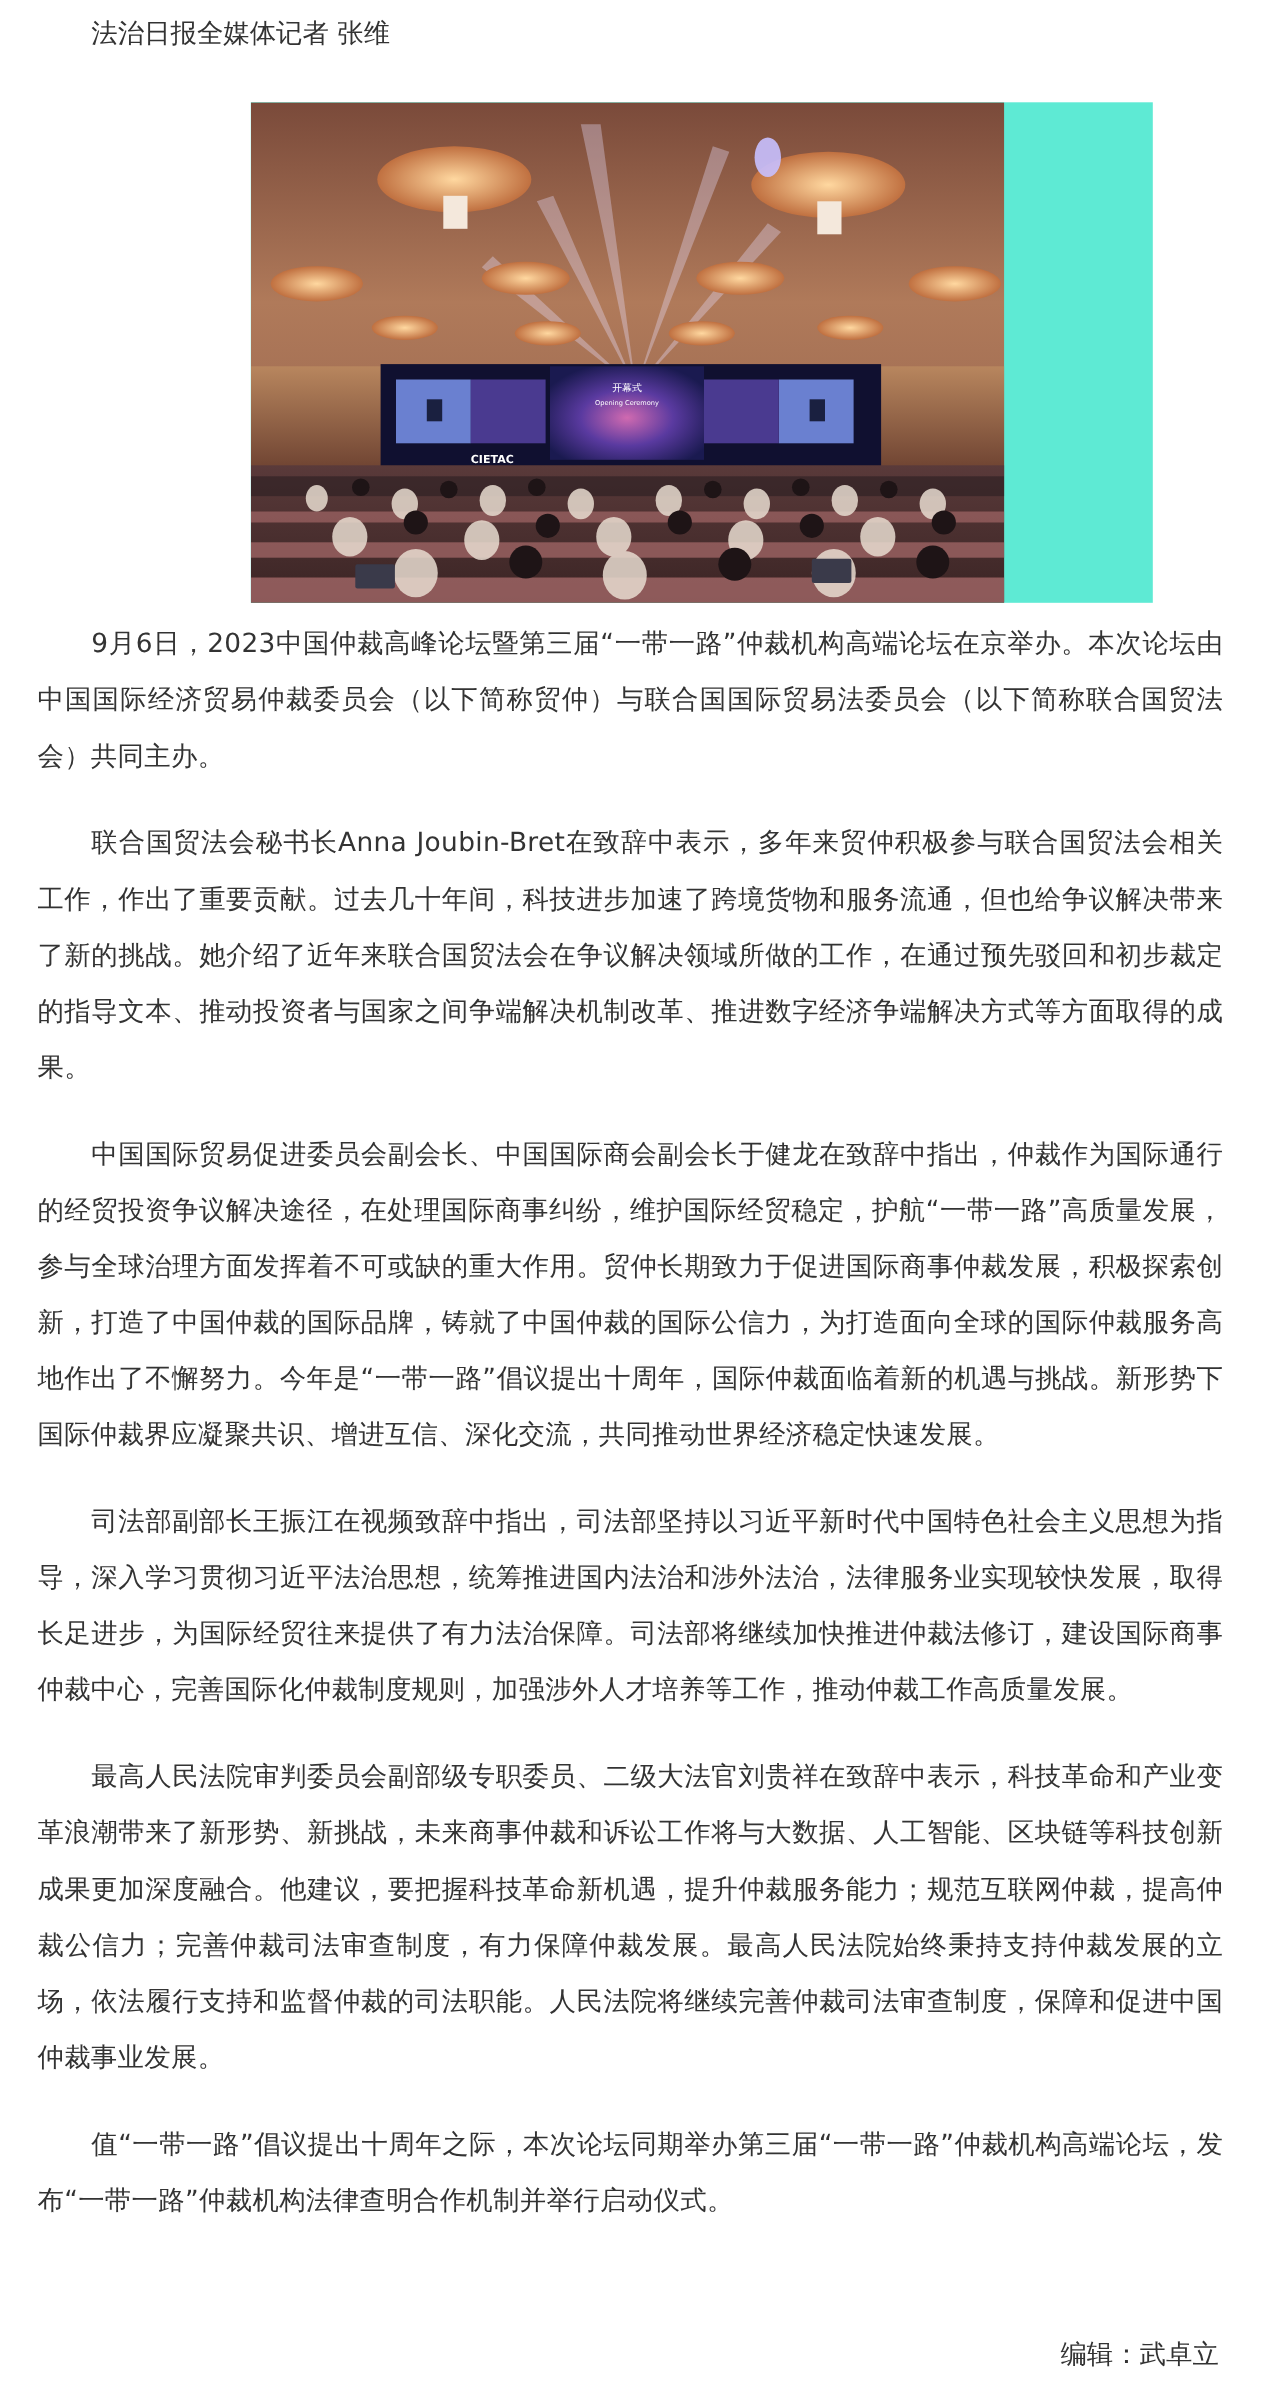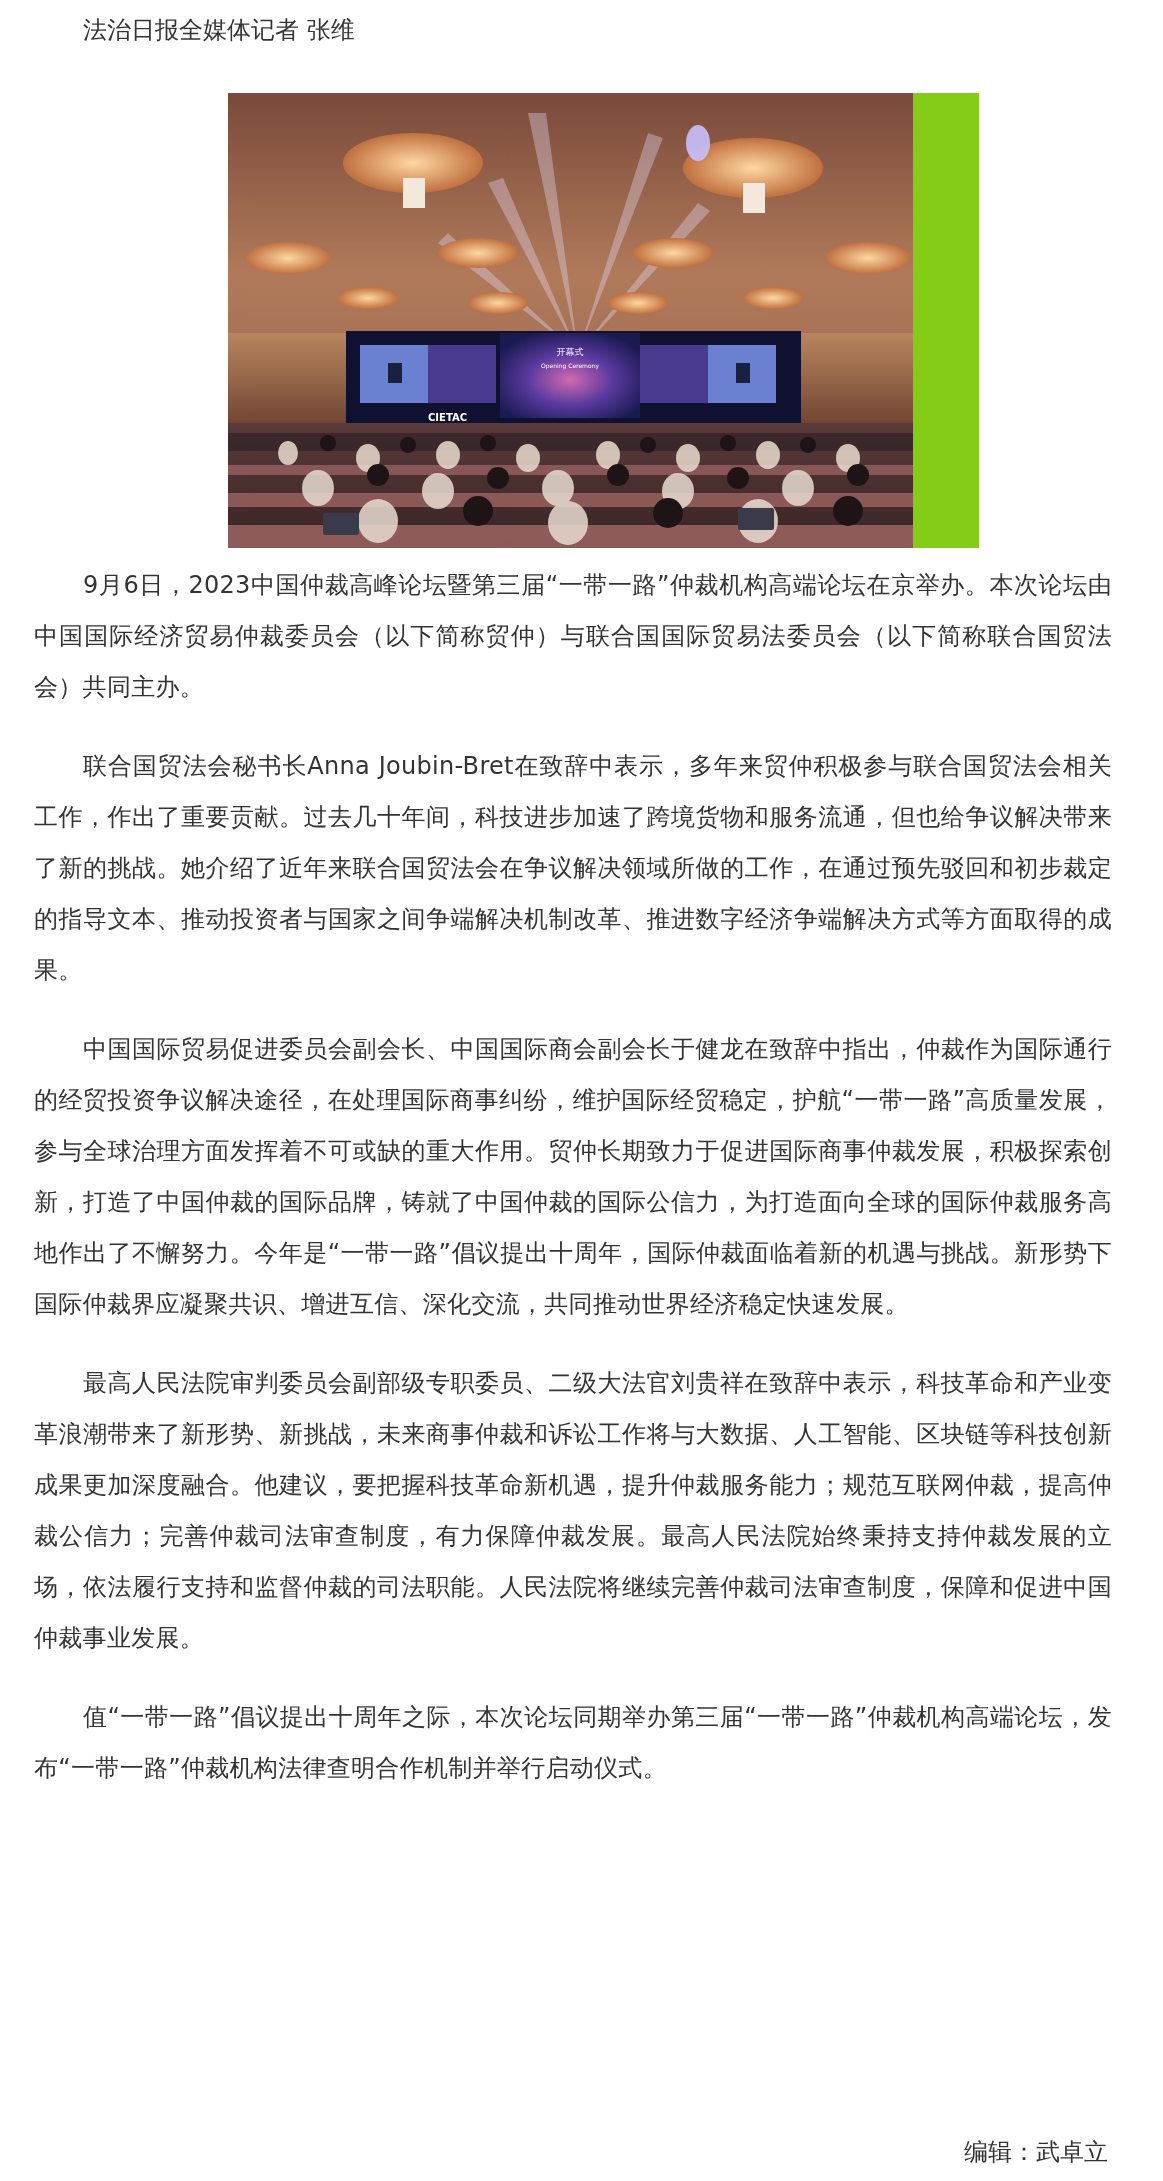--- a/index.html
+++ b/index.html
@@ -21,24 +21,24 @@
       top: 14px;
       font-size: 24px;
       line-height: 32px;
       letter-spacing: 0;
       white-space: nowrap;
     }
     .photo {
       position: absolute;
       left: 228px;
       top: 93px;
-      width: 751px;
+      width: 820px;
       height: 455px;
       overflow: hidden;
-      background: #84cc16;
+      background: #5eead4;
     }
     .photo svg { display: block; }
     .body-text {
       position: absolute;
       left: 34px;
       top: 560px;
       width: 1078px;
     }
     .para {
       margin: 0 0 28px 0;
@@ -49,21 +49,20 @@
       word-break: break-all;
       letter-spacing: 0.3px;
     }
     .editor {
       position: absolute;
       right: 55px;
       top: 2124px;
       font-size: 24px;
       line-height: 32px;
       white-space: nowrap;
-      margin-top: 12px;
     }
   </style>
 </head>
 <body>
 
 <div class="byline">法治日报全媒体记者 张维</div>
 
 <div class="photo">
   <svg width="685" height="455" viewBox="0 0 685 455" xmlns="http://www.w3.org/2000/svg">
     <defs>
@@ -176,17 +175,18 @@
       <rect x="95" y="420" width="36" height="22" rx="2"></rect>
       <rect x="510" y="415" width="36" height="22" rx="2"></rect>
     </g>
   </svg>
 </div>
 
 <div class="body-text">
   <p class="para">9月6日，2023中国仲裁高峰论坛暨第三届“一带一路”仲裁机构高端论坛在京举办。本次论坛由中国国际经济贸易仲裁委员会（以下简称贸仲）与联合国国际贸易法委员会（以下简称联合国贸法会）共同主办。</p>
   <p class="para">联合国贸法会秘书长Anna Joubin-Bret在致辞中表示，多年来贸仲积极参与联合国贸法会相关工作，作出了重要贡献。过去几十年间，科技进步加速了跨境货物和服务流通，但也给争议解决带来了新的挑战。她介绍了近年来联合国贸法会在争议解决领域所做的工作，在通过预先驳回和初步裁定的指导文本、推动投资者与国家之间争端解决机制改革、推进数字经济争端解决方式等方面取得的成果。</p>
   <p class="para">中国国际贸易促进委员会副会长、中国国际商会副会长于健龙在致辞中指出，仲裁作为国际通行的经贸投资争议解决途径，在处理国际商事纠纷，维护国际经贸稳定，护航“一带一路”高质量发展，参与全球治理方面发挥着不可或缺的重大作用。贸仲长期致力于促进国际商事仲裁发展，积极探索创新，打造了中国仲裁的国际品牌，铸就了中国仲裁的国际公信力，为打造面向全球的国际仲裁服务高地作出了不懈努力。今年是“一带一路”倡议提出十周年，国际仲裁面临着新的机遇与挑战。新形势下国际仲裁界应凝聚共识、增进互信、深化交流，共同推动世界经济稳定快速发展。</p>
+  <p class="para">司法部副部长王振江在视频致辞中指出，司法部坚持以习近平新时代中国特色社会主义思想为指导，深入学习贯彻习近平法治思想，统筹推进国内法治和涉外法治，法律服务业实现较快发展，取得长足进步，为国际经贸往来提供了有力法治保障。司法部将继续加快推进仲裁法修订，建设国际商事仲裁中心，完善国际化仲裁制度规则，加强涉外人才培养等工作，推动仲裁工作高质量发展。</p>
   <p class="para">最高人民法院审判委员会副部级专职委员、二级大法官刘贵祥在致辞中表示，科技革命和产业变革浪潮带来了新形势、新挑战，未来商事仲裁和诉讼工作将与大数据、人工智能、区块链等科技创新成果更加深度融合。他建议，要把握科技革命新机遇，提升仲裁服务能力；规范互联网仲裁，提高仲裁公信力；完善仲裁司法审查制度，有力保障仲裁发展。最高人民法院始终秉持支持仲裁发展的立场，依法履行支持和监督仲裁的司法职能。人民法院将继续完善仲裁司法审查制度，保障和促进中国仲裁事业发展。</p>
   <p class="para">值“一带一路”倡议提出十周年之际，本次论坛同期举办第三届“一带一路”仲裁机构高端论坛，发布“一带一路”仲裁机构法律查明合作机制并举行启动仪式。</p>
 </div>
 
 <div class="editor">编辑：武卓立</div>
 
 </body></html>

